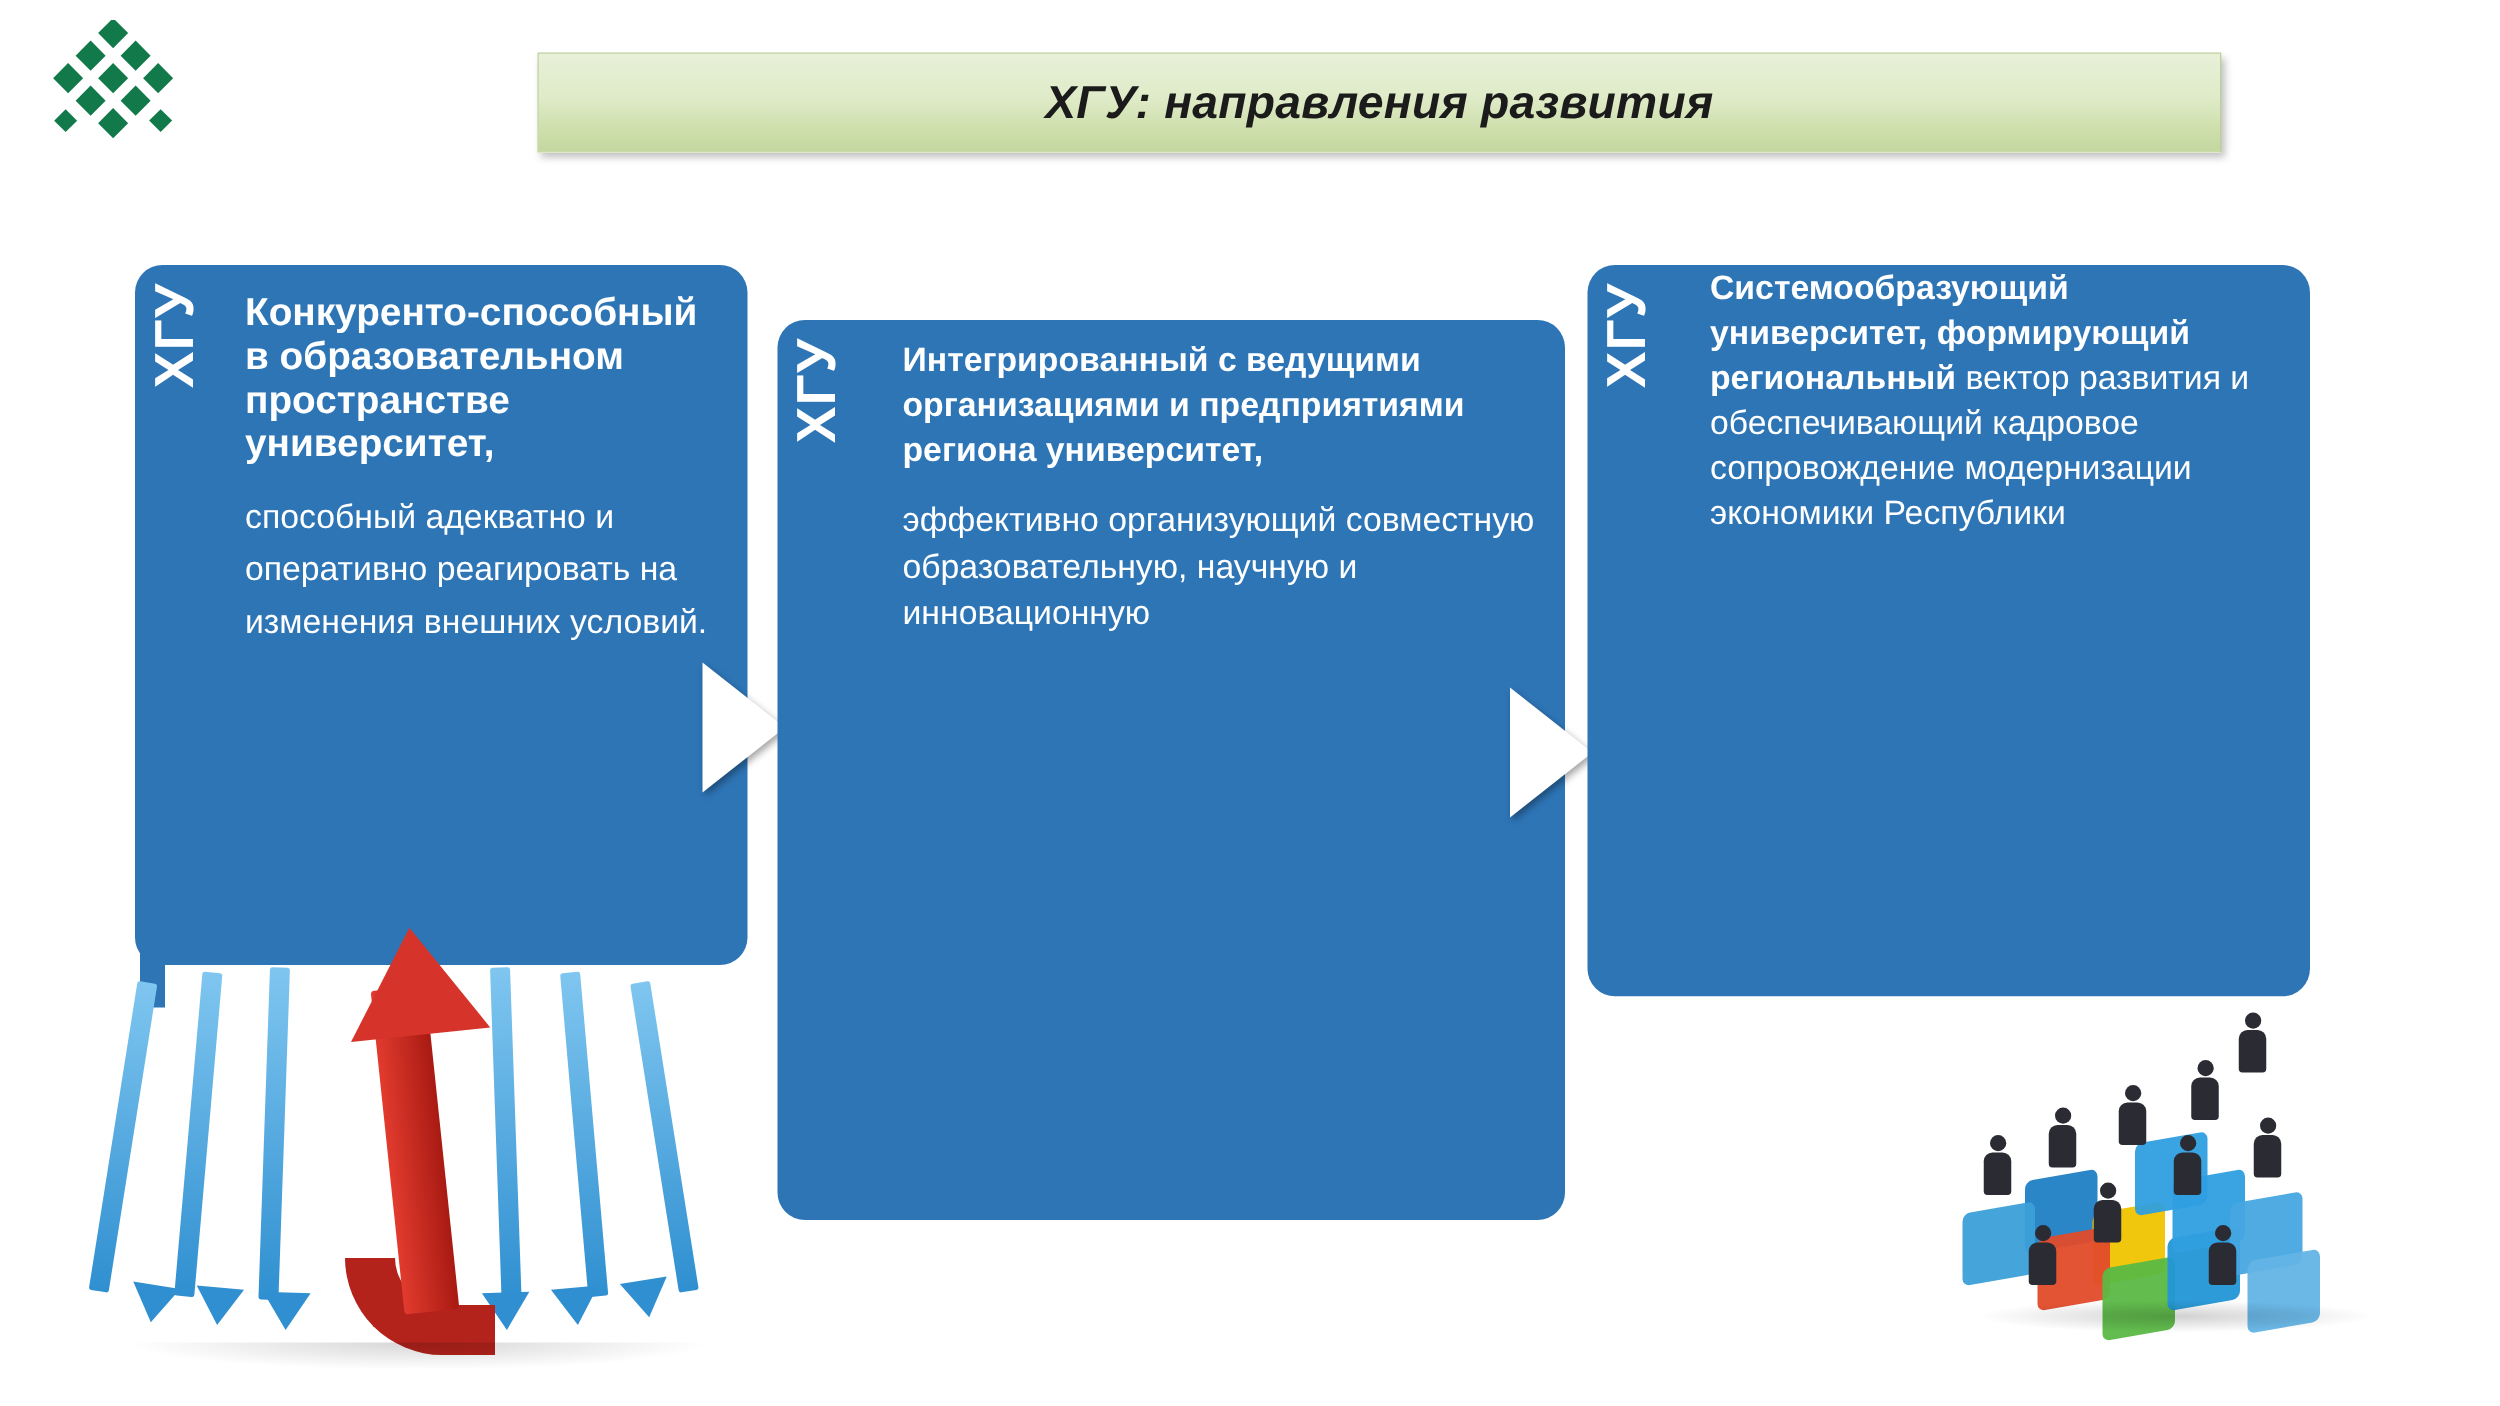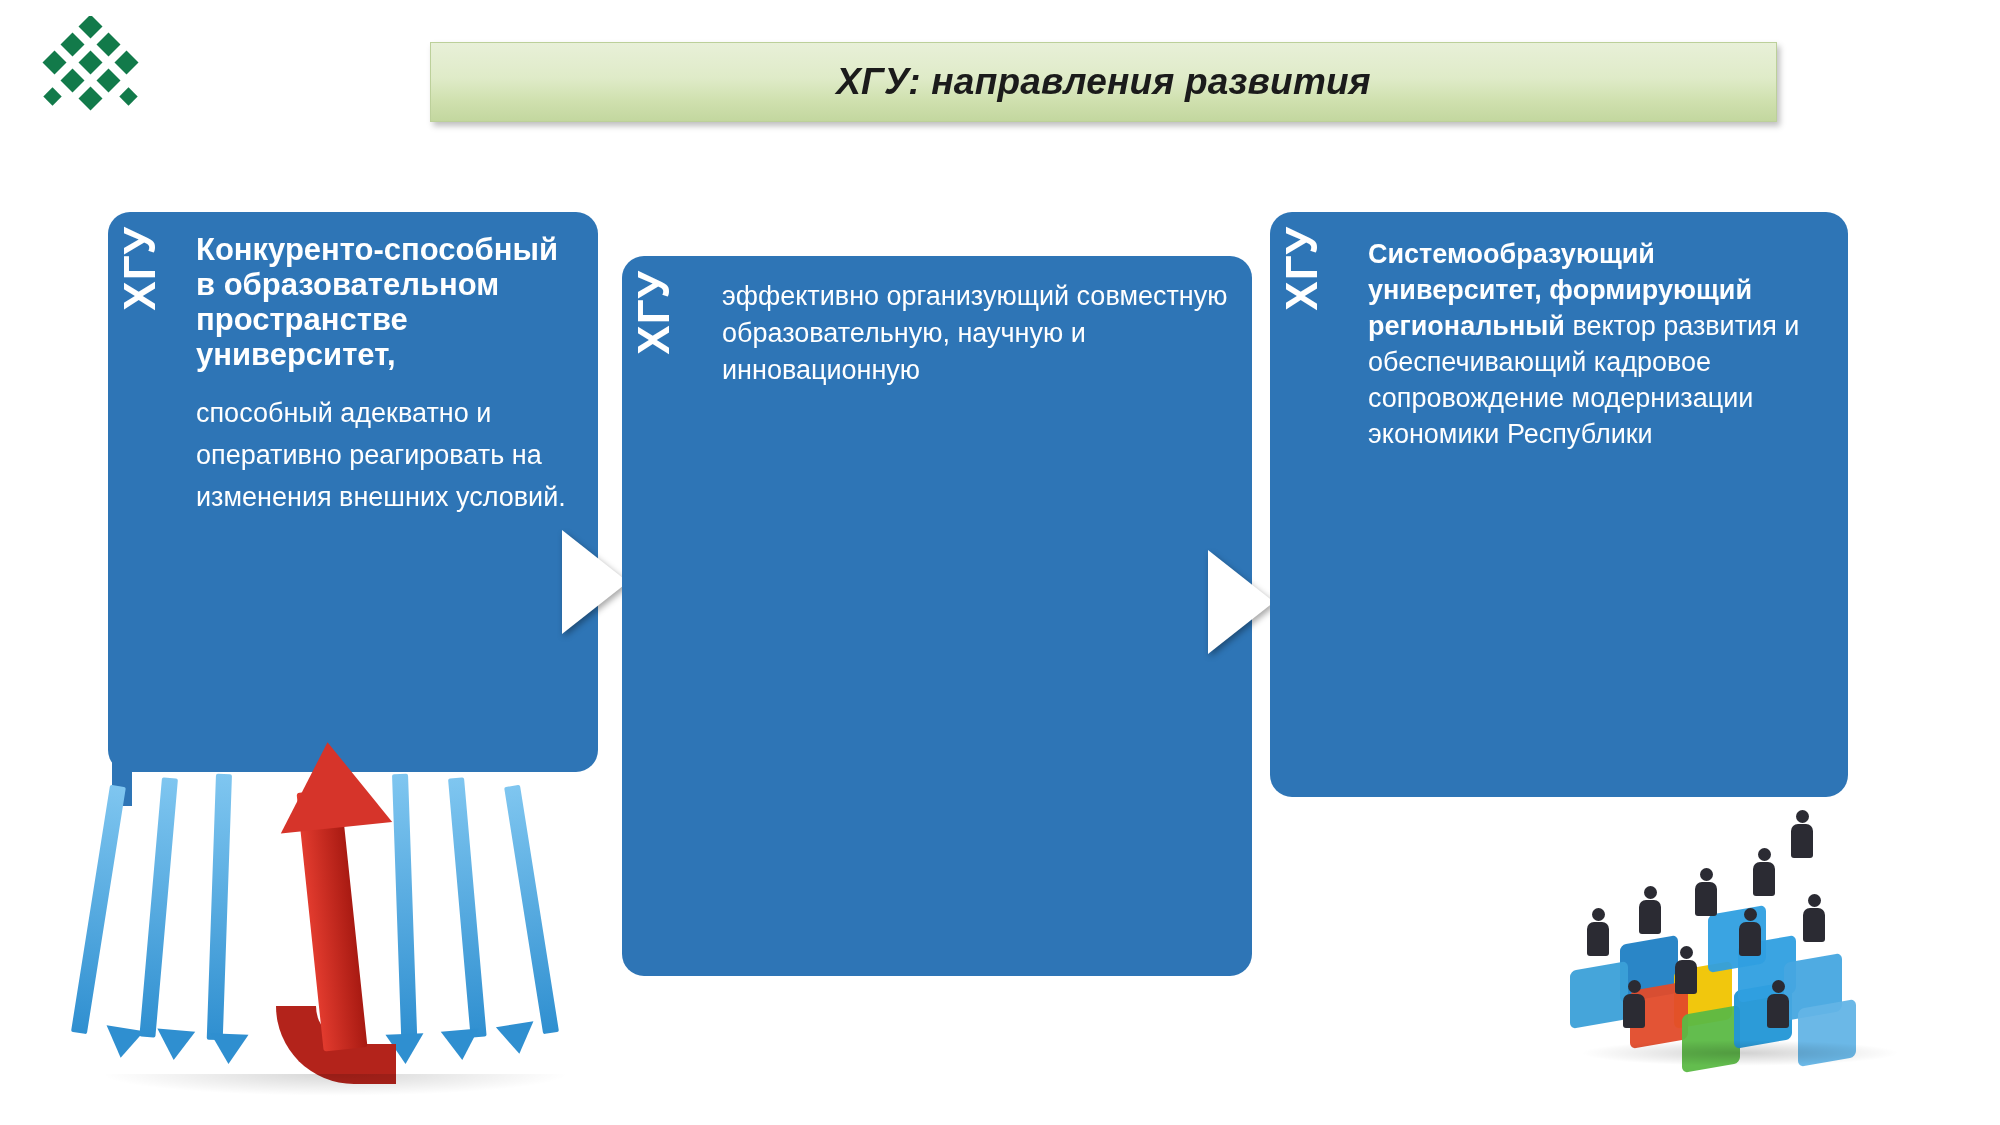--- a/index.html
+++ b/index.html
@@ -123,24 +123,24 @@
   }
 
   #box1 { left: 108px; top: 212px; width: 490px; height: 560px; }
   #box1 .body { left: 88px; right: 24px; }
   #box1 .lead { font-size: 31px; line-height: 35px; }
   #box1 .para { font-size: 27px; line-height: 42px; margin-top: 20px; }
 
   #box2 { left: 622px; top: 256px; width: 630px; height: 720px; }
   #box2 .body { left: 100px; right: 20px; top: 14px; }
   #box2 .lead { font-size: 27px; line-height: 36px; }
-  #box2 .para { font-size: 27px; line-height: 37px; margin-top: 8px; }
+  #box2 .para { font-size: 27px; line-height: 37px; margin-top: 20px; }
 
   #box3 { left: 1270px; top: 212px; width: 578px; height: 585px; }
-  #box3 .body { left: 98px; right: 16px; top: 24px; }
+  #box3 .body { left: 98px; right: 16px; top: 0; }
   #box3 .lead { font-size: 27px; line-height: 36px; }
   #box3 .para { font-size: 27px; line-height: 36px; margin-top: 0px; }
 
   
   .box-tail {
     position: absolute;
     left: 112px;
     top: 760px;
     width: 20px;
     height: 46px;
@@ -295,20 +295,21 @@
     <div class="para">способный адекватно и оперативно реагировать на изменения внешних условий.</div>
   </div>
 </div>
 <div class="box-tail"></div>
 
 <div class="arrow" id="arrow1"></div>
 
 <div class="box" id="box2">
   <div class="vert-label">ХГУ</div>
   <div class="body">
+    <div class="lead">Интегрированный с ведущими организациями и предприятиями региона университет,</div>
     <div class="para">эффективно организующий совместную образовательную, научную и инновационную</div>
   </div>
 </div>
 
 <div class="arrow" id="arrow2"></div>
 
 <div class="box" id="box3">
   <div class="vert-label">ХГУ</div>
   <div class="body">
     <div class="lead"><span>Системообразующий университет, формирующий региональный</span><span class="para" style="font-weight:normal;margin:0;display:inline"> вектор развития и обеспечивающий кадровое сопровождение модернизации экономики  Республики</span></div>

